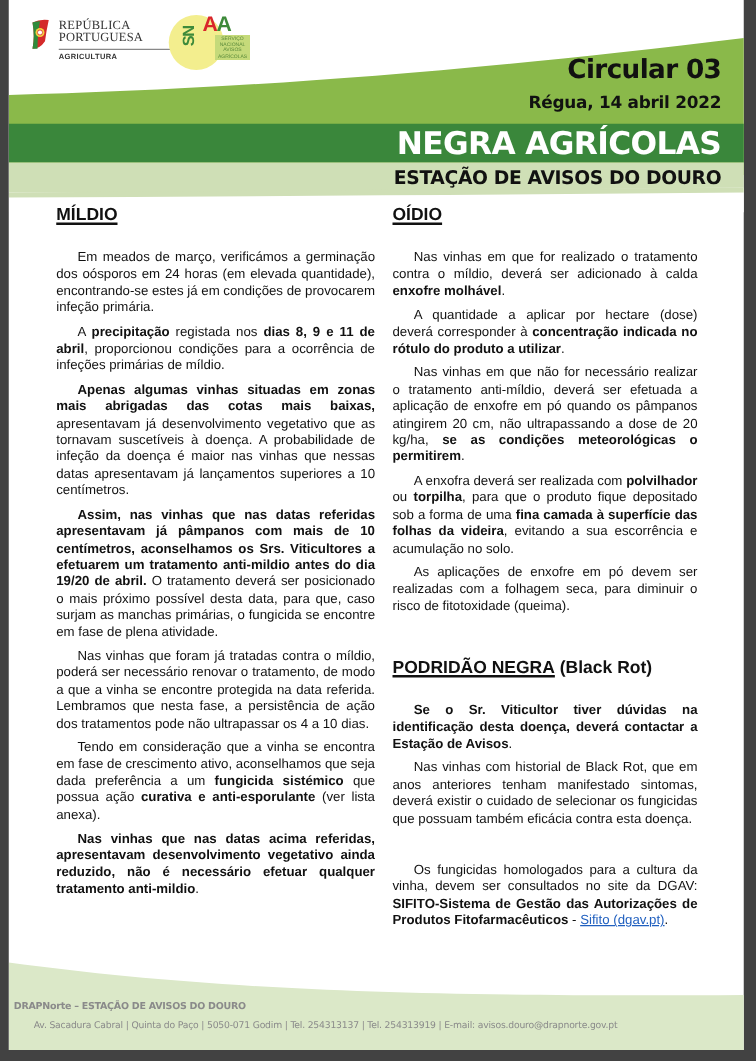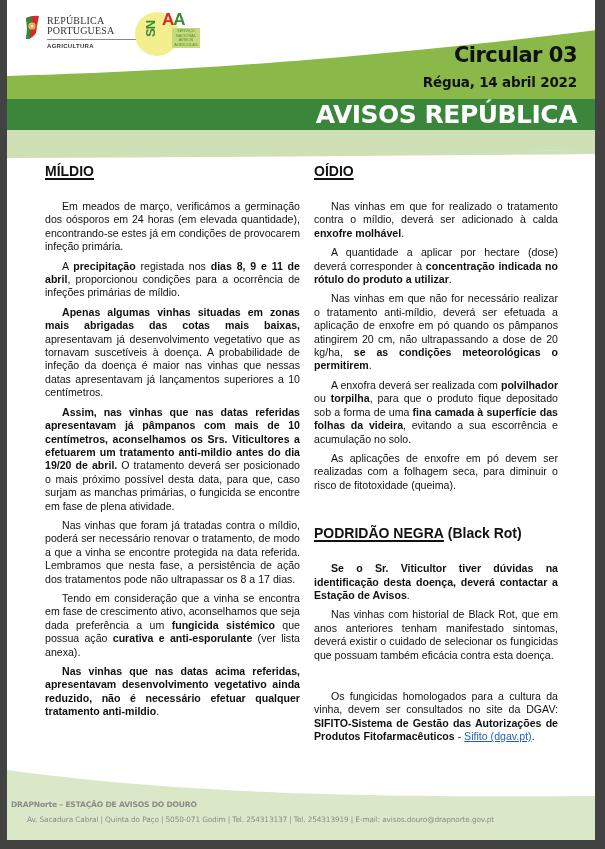--- a/index.html
+++ b/index.html
@@ -79,36 +79,37 @@
     <div class="snaa-txt">SERVIÇO
 NACIONAL
 AVISOS
 AGRÍCOLAS</div>
   </div>
 
   <div class="circ">Circular 03</div>
   <div class="date">Régua, 14 abril 2022</div>
 
   <div class="band-dark"></div>
-  <div class="band-dark-txt">AVISOS REPÚBLICA</div>
+  <div class="band-dark-txt">NEGRA AGRÍCOLAS</div>
   <div class="band-light"></div>
+  <div class="band-light-txt">ESTAÇÃO DE AVISOS DO DOURO</div>
 
   <svg class="white-wave" viewBox="0 0 591 20" preserveAspectRatio="none">
     <path d="M0,6 C200,4 400,2 591,0 L591,20 L0,20 Z" fill="#ffffff"></path>
     <path d="M0,4 L591,0 L591,4 C400,6 200,7 0,8 Z" fill="#cfdfb6"></path>
   </svg>
 
   <div class="col col-left">
     <div class="h">MÍLDIO</div>
     <div>
         <div class="p"><span>Em meados de março, verificámos a germinação dos oósporos em 24 horas (em elevada quantidade), encontrando-se estes já em condições de provocarem infeção primária.</span></div>
         <div class="p"><span>A </span><b>precipitação</b><span> registada nos </span><b>dias 8, 9 e 11 de abril</b><span>, proporcionou condições para a ocorrência de infeções primárias de míldio.</span></div>
         <div class="p"><b>Apenas algumas vinhas situadas em zonas mais abrigadas das cotas mais baixas,</b><span> apresentavam já desenvolvimento vegetativo que as tornavam suscetíveis à doença. A probabilidade de infeção da doença é maior nas vinhas que nessas datas apresentavam já lançamentos superiores a 10 centímetros.</span></div>
         <div class="p"><b>Assim, nas vinhas que nas datas referidas apresentavam já pâmpanos com mais de 10 centímetros, aconselhamos os Srs. Viticultores a efetuarem um tratamento anti-mildio antes do dia 19/20 de abril.</b><span> O tratamento deverá ser posicionado o mais próximo possível desta data, para que, caso surjam as manchas primárias, o fungicida se encontre em fase de plena atividade.</span></div>
-        <div class="p"><span>Nas vinhas que foram já tratadas contra o míldio, poderá ser necessário renovar o tratamento, de modo a que a vinha se encontre protegida na data referida. Lembramos que nesta fase, a persistência de ação dos tratamentos pode não ultrapassar os 8 a 17 dias.</span></div>
+        <div class="p"><span>Nas vinhas que foram já tratadas contra o míldio, poderá ser necessário renovar o tratamento, de modo a que a vinha se encontre protegida na data referida. Lembramos que nesta fase, a persistência de ação dos tratamentos pode não ultrapassar os 4 a 10 dias.</span></div>
         <div class="p"><span>Tendo em consideração que a vinha se encontra em fase de crescimento ativo, aconselhamos que seja dada preferência a um </span><b>fungicida sistémico</b><span> que possua ação </span><b>curativa e anti-esporulante</b><span> (ver lista anexa).</span></div>
         <div class="p"><b>Nas vinhas que nas datas acima referidas, apresentavam desenvolvimento vegetativo ainda reduzido, não é necessário efetuar qualquer tratamento anti-mildio</b><span>.</span></div>
       </div>
   </div>
 
   <div class="col col-right">
     <div class="h">OÍDIO</div>
     <div>
         <div class="p"><span>Nas vinhas em que for realizado o tratamento contra o míldio, deverá ser adicionado à calda </span><b>enxofre molhável</b><span>.</span></div>
         <div class="p"><span>A quantidade a aplicar por hectare (dose) deverá corresponder à </span><b>concentração indicada no rótulo do produto a utilizar</b><span>.</span></div>

